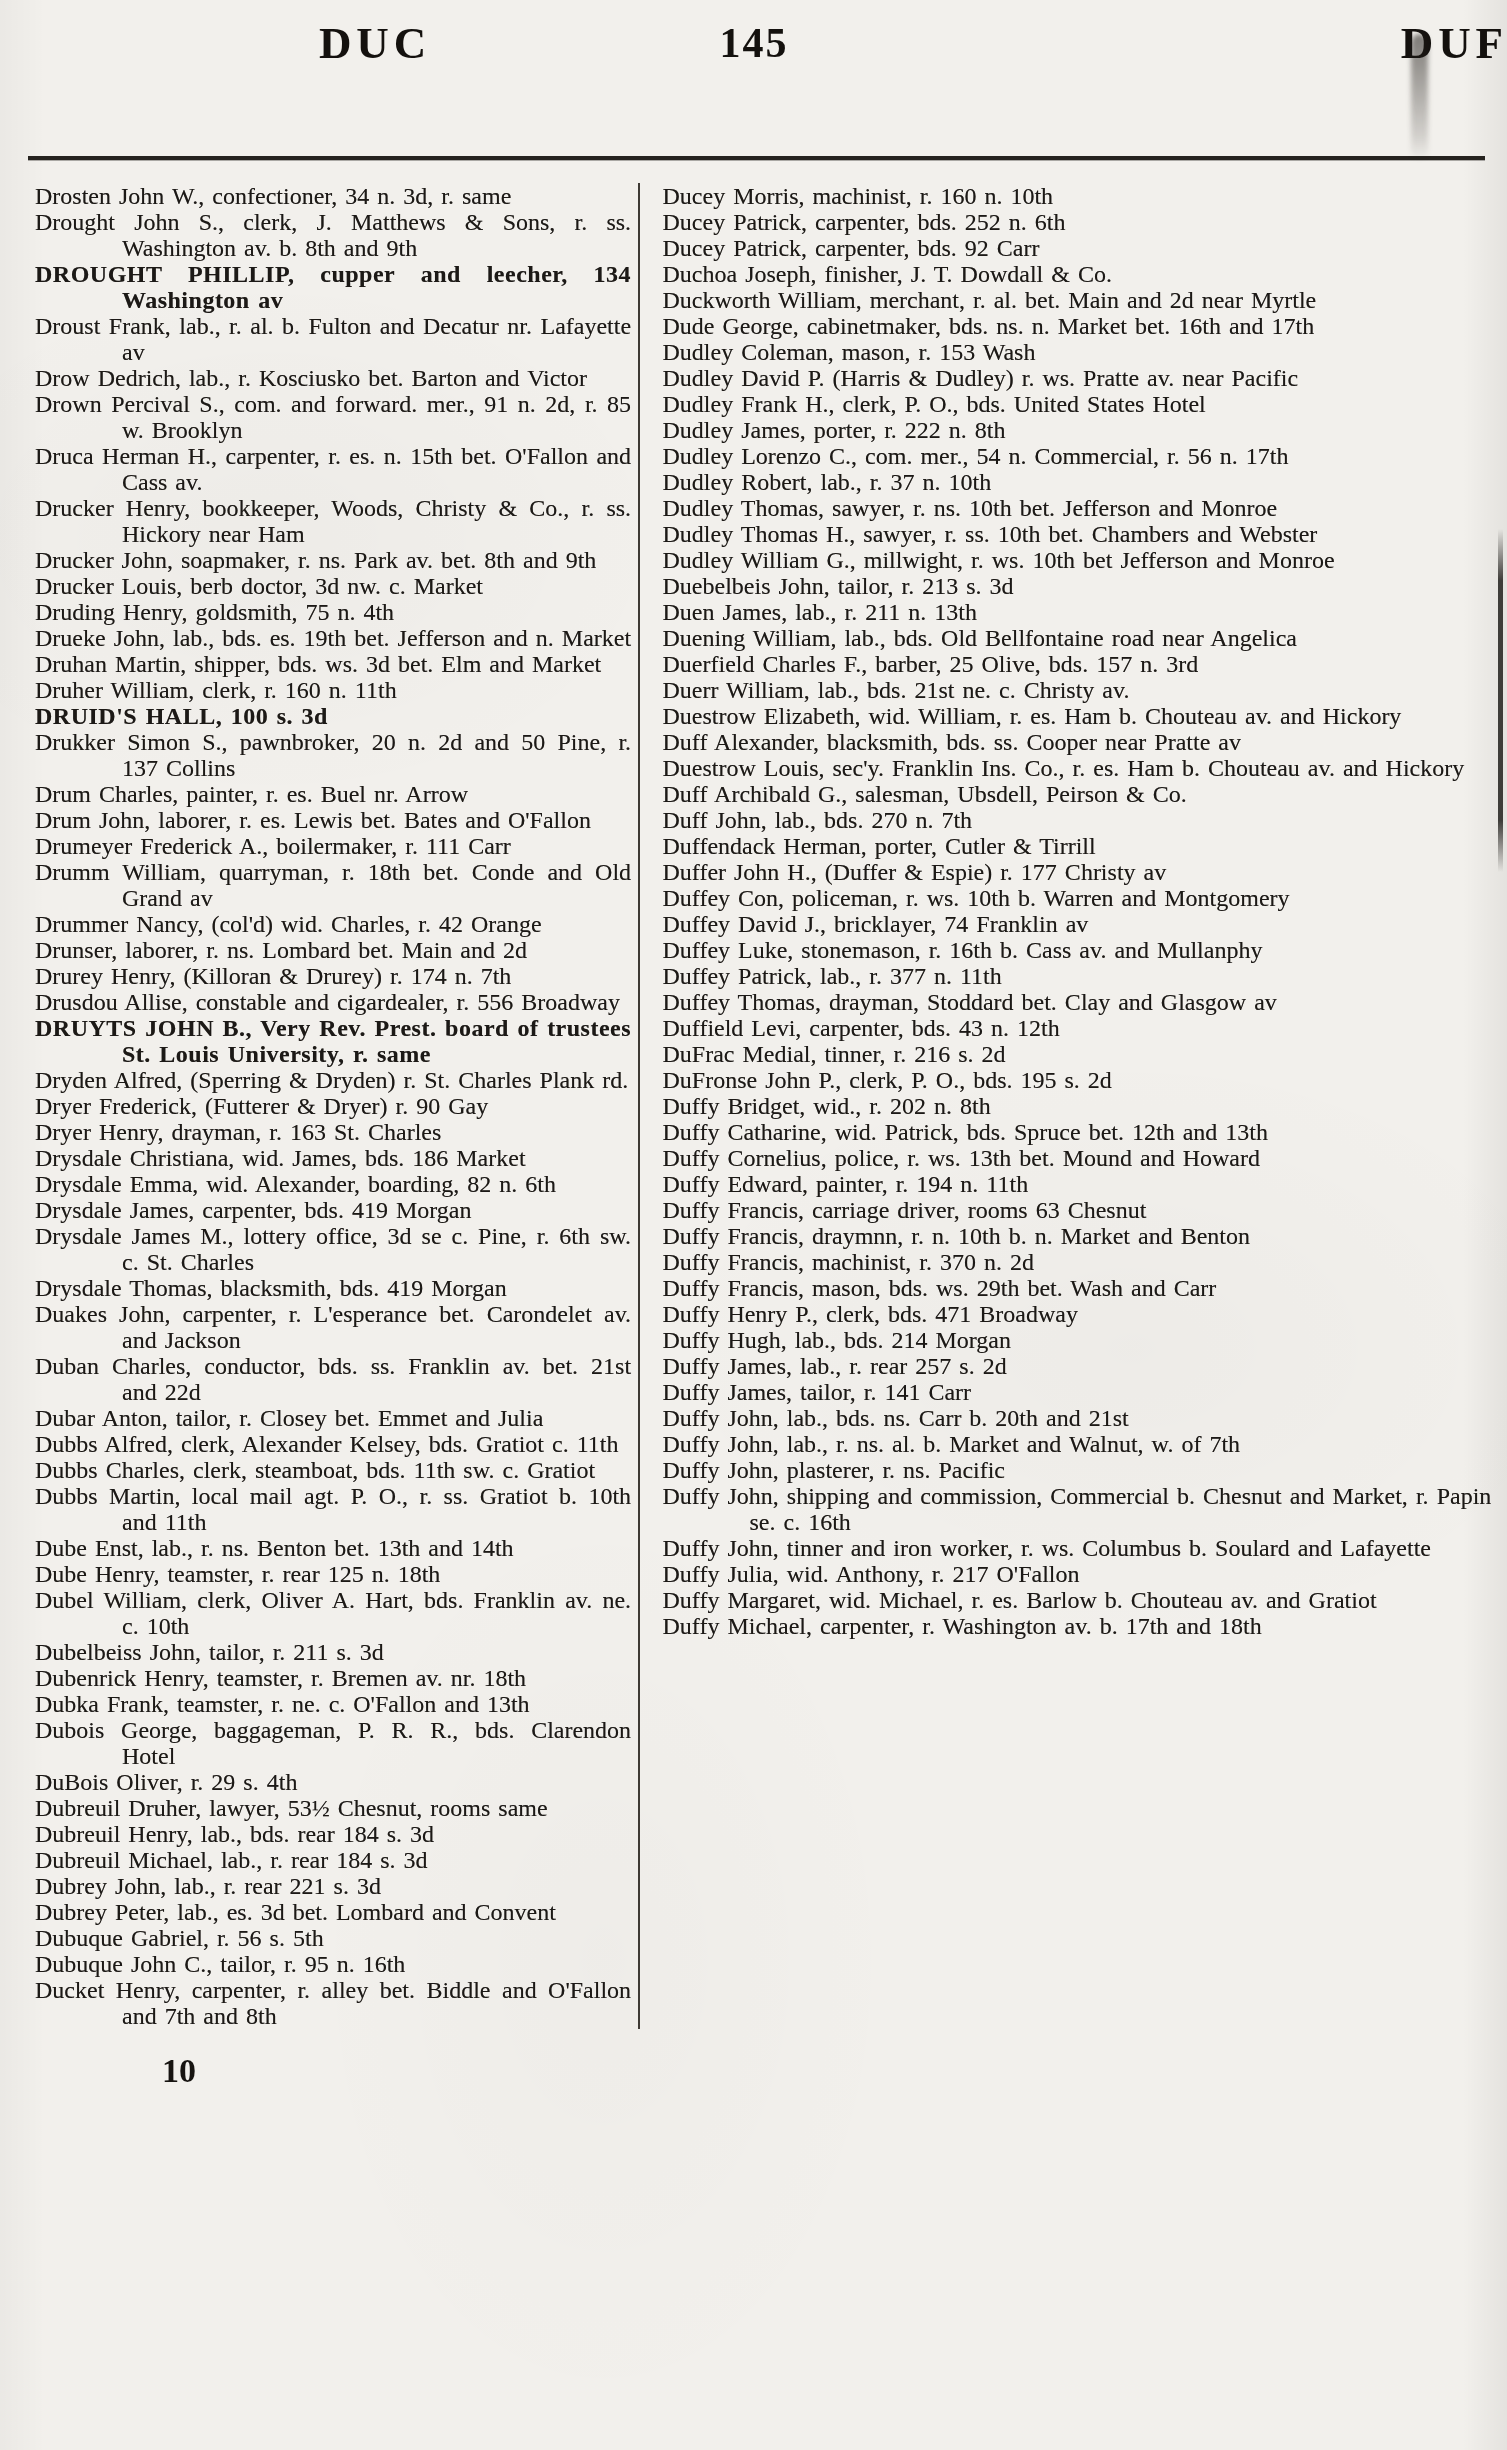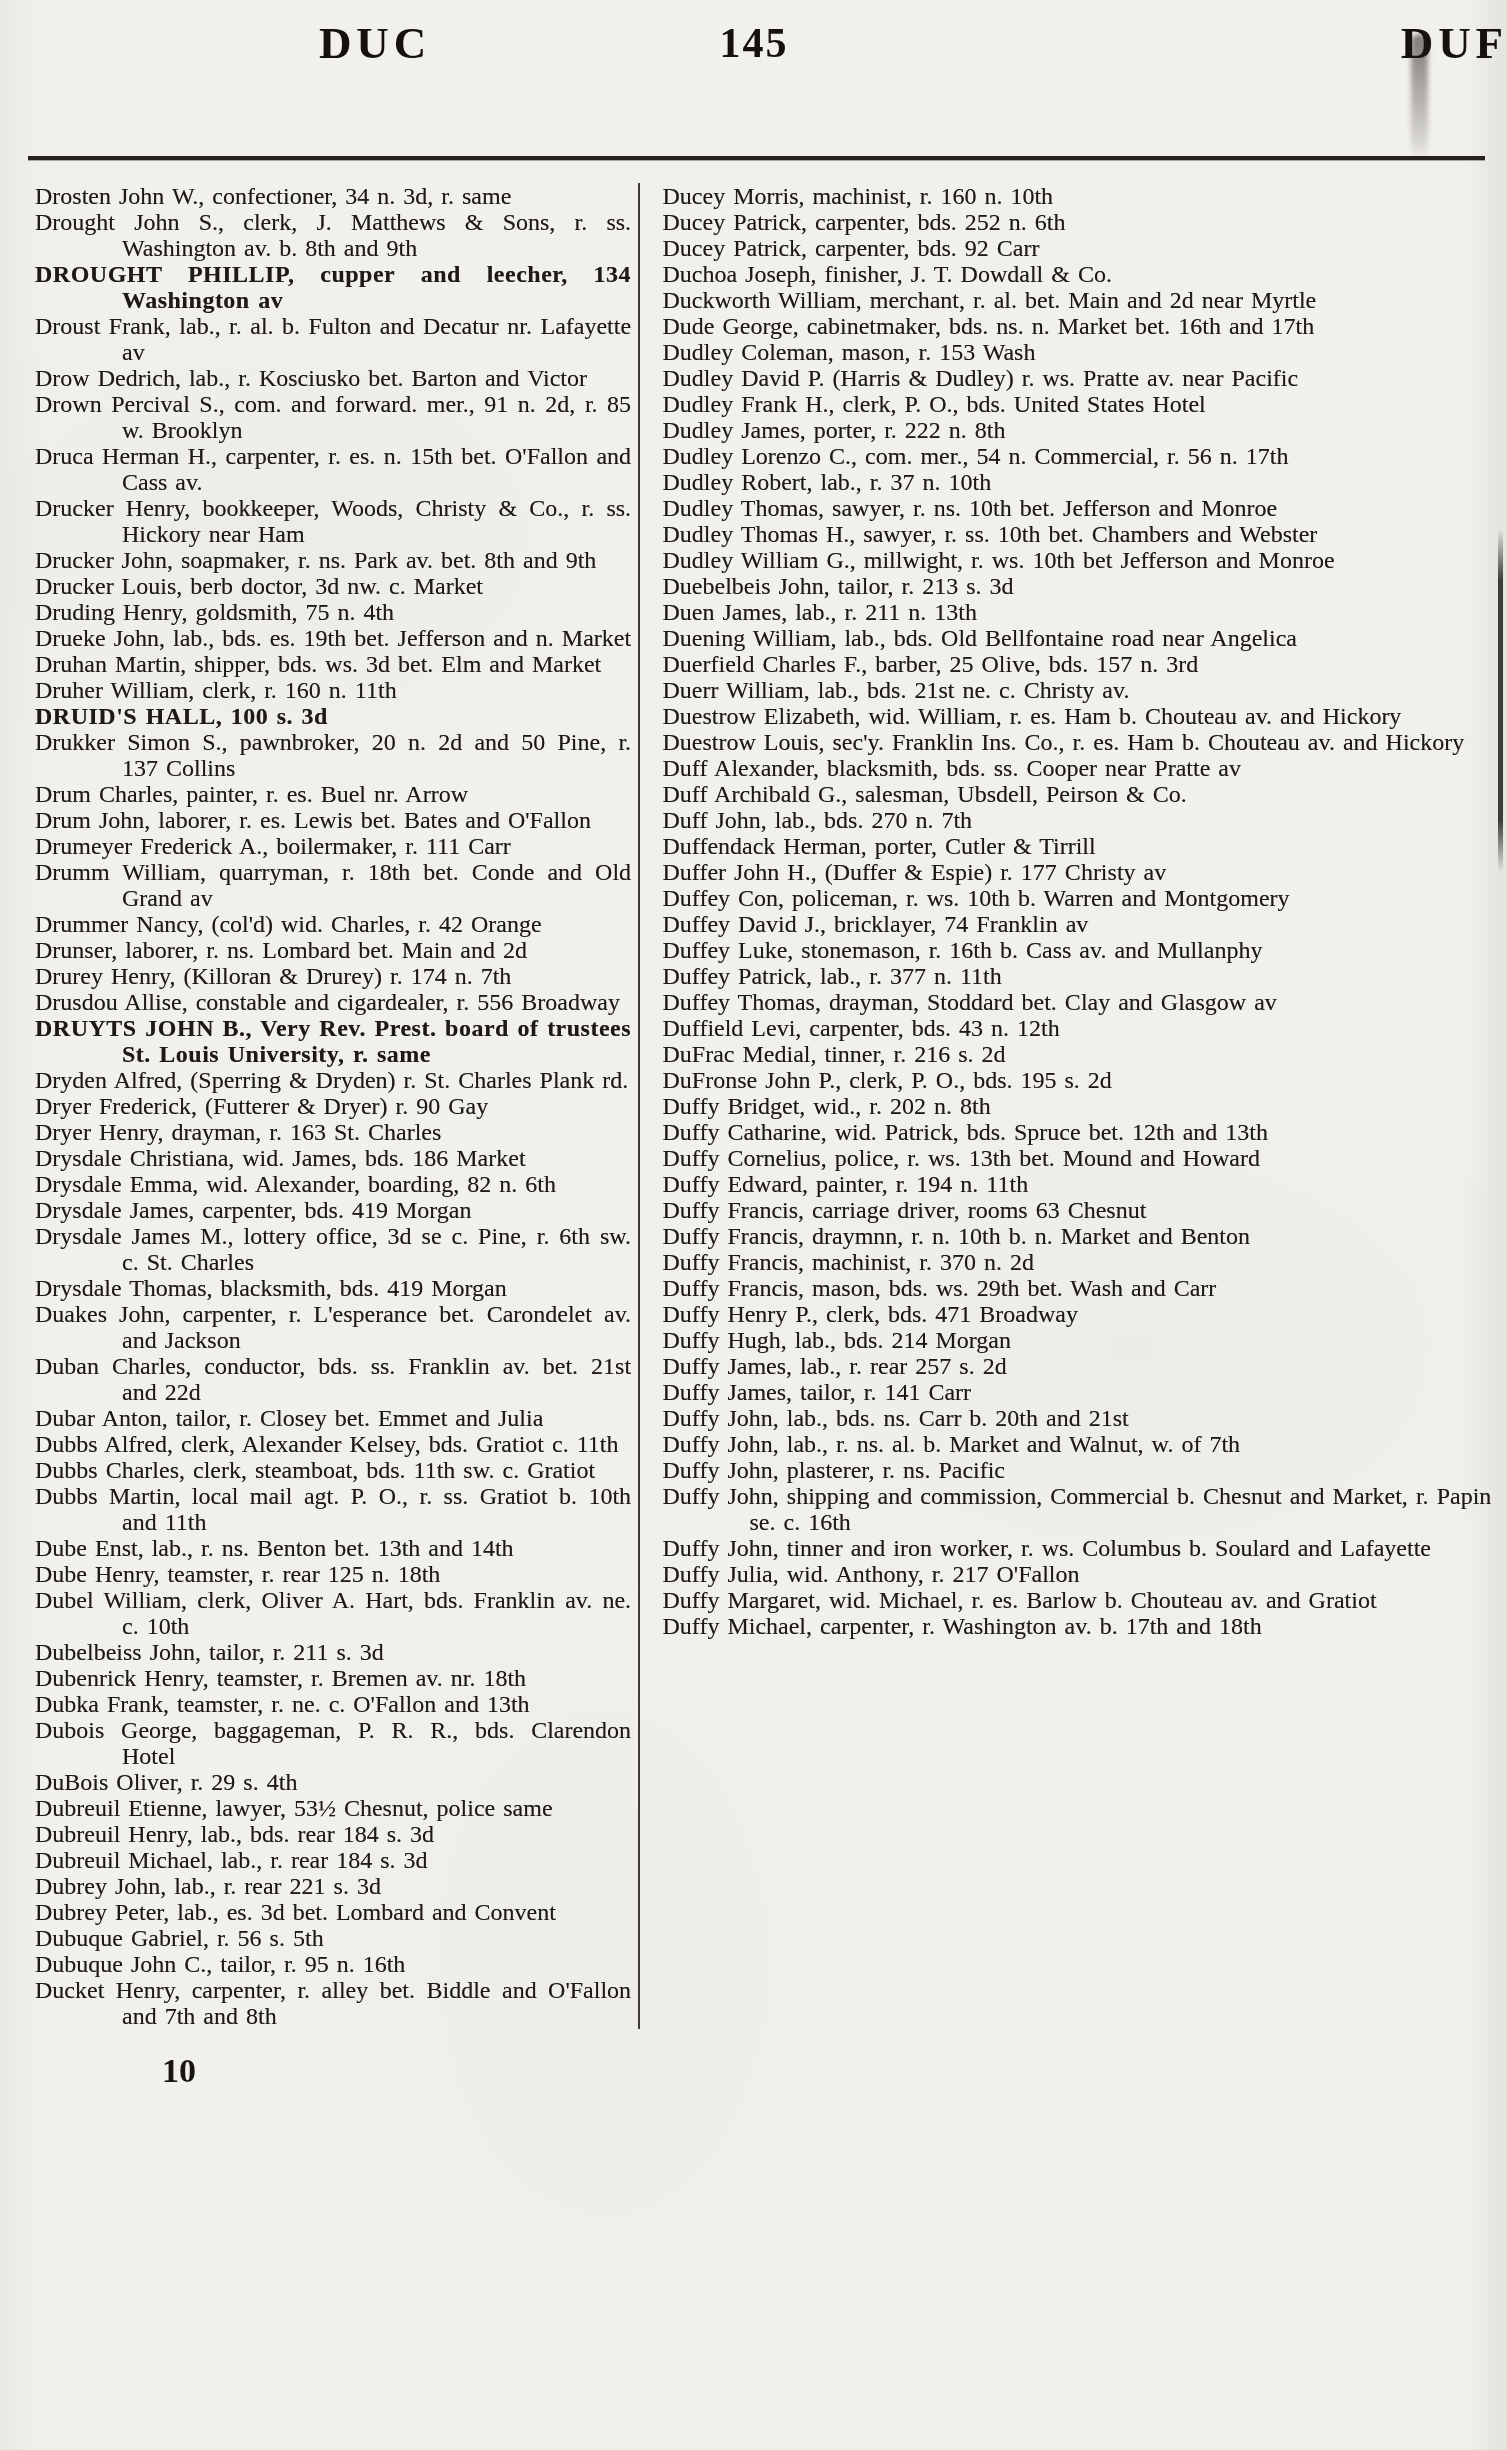--- a/index.html
+++ b/index.html
@@ -129,21 +129,21 @@
         <p class="entry">Dubbs Charles, clerk, steamboat, bds. 11th sw. c. Gratiot</p>
         <p class="entry">Dubbs Martin, local mail agt. P. O., r. ss. Gratiot b. 10th and 11th</p>
         <p class="entry">Dube Enst, lab., r. ns. Benton bet. 13th and 14th</p>
         <p class="entry">Dube Henry, teamster, r. rear 125 n. 18th</p>
         <p class="entry">Dubel William, clerk, Oliver A. Hart, bds. Franklin av. ne. c. 10th</p>
         <p class="entry">Dubelbeiss John, tailor, r. 211 s. 3d</p>
         <p class="entry">Dubenrick Henry, teamster, r. Bremen av. nr. 18th</p>
         <p class="entry">Dubka Frank, teamster, r. ne. c. O'Fallon and 13th</p>
         <p class="entry">Dubois George, baggageman, P. R. R., bds. Clarendon Hotel</p>
         <p class="entry">DuBois Oliver, r. 29 s. 4th</p>
-        <p class="entry">Dubreuil Etienne, lawyer, 53½ Chesnut, police same</p>
+        <p class="entry">Dubreuil Druher, lawyer, 53½ Chesnut, rooms same</p>
         <p class="entry">Dubreuil Henry, lab., bds. rear 184 s. 3d</p>
         <p class="entry">Dubreuil Michael, lab., r. rear 184 s. 3d</p>
         <p class="entry">Dubrey John, lab., r. rear 221 s. 3d</p>
         <p class="entry">Dubrey Peter, lab., es. 3d bet. Lombard and Convent</p>
         <p class="entry">Dubuque Gabriel, r. 56 s. 5th</p>
         <p class="entry">Dubuque John C., tailor, r. 95 n. 16th</p>
         <p class="entry">Ducket Henry, carpenter, r. alley bet. Biddle and O'Fallon and 7th and 8th</p>
       </section>
     <section class="col col-right" id="col-right">
         <p class="entry">Ducey Morris, machinist, r. 160 n. 10th</p>
@@ -160,22 +160,22 @@
         <p class="entry">Dudley Robert, lab., r. 37 n. 10th</p>
         <p class="entry">Dudley Thomas, sawyer, r. ns. 10th bet. Jefferson and Monroe</p>
         <p class="entry">Dudley Thomas H., sawyer, r. ss. 10th bet. Chambers and Webster</p>
         <p class="entry">Dudley William G., millwight, r. ws. 10th bet Jefferson and Monroe</p>
         <p class="entry">Duebelbeis John, tailor, r. 213 s. 3d</p>
         <p class="entry">Duen James, lab., r. 211 n. 13th</p>
         <p class="entry">Duening William, lab., bds. Old Bellfontaine road near Angelica</p>
         <p class="entry">Duerfield Charles F., barber, 25 Olive, bds. 157 n. 3rd</p>
         <p class="entry">Duerr William, lab., bds. 21st ne. c. Christy av.</p>
         <p class="entry">Duestrow Elizabeth, wid. William, r. es. Ham b. Chouteau av. and Hickory</p>
+        <p class="entry">Duff Alexander, blacksmith, bds. ss. Cooper near Pratte av</p>
         <p class="entry">Duestrow Louis, sec'y. Franklin Ins. Co., r. es. Ham b. Chouteau av. and Hickory</p>
-        <p class="entry">Duff Alexander, blacksmith, bds. ss. Cooper near Pratte av</p>
         <p class="entry">Duff Archibald G., salesman, Ubsdell, Peirson &amp; Co.</p>
         <p class="entry">Duff John, lab., bds. 270 n. 7th</p>
         <p class="entry">Duffendack Herman, porter, Cutler &amp; Tirrill</p>
         <p class="entry">Duffer John H., (Duffer &amp; Espie) r. 177 Christy av</p>
         <p class="entry">Duffey Con, policeman, r. ws. 10th b. Warren and Montgomery</p>
         <p class="entry">Duffey David J., bricklayer, 74 Franklin av</p>
         <p class="entry">Duffey Luke, stonemason, r. 16th b. Cass av. and Mullanphy</p>
         <p class="entry">Duffey Patrick, lab., r. 377 n. 11th</p>
         <p class="entry">Duffey Thomas, drayman, Stoddard bet. Clay and Glasgow av</p>
         <p class="entry">Duffield Levi, carpenter, bds. 43 n. 12th</p>

